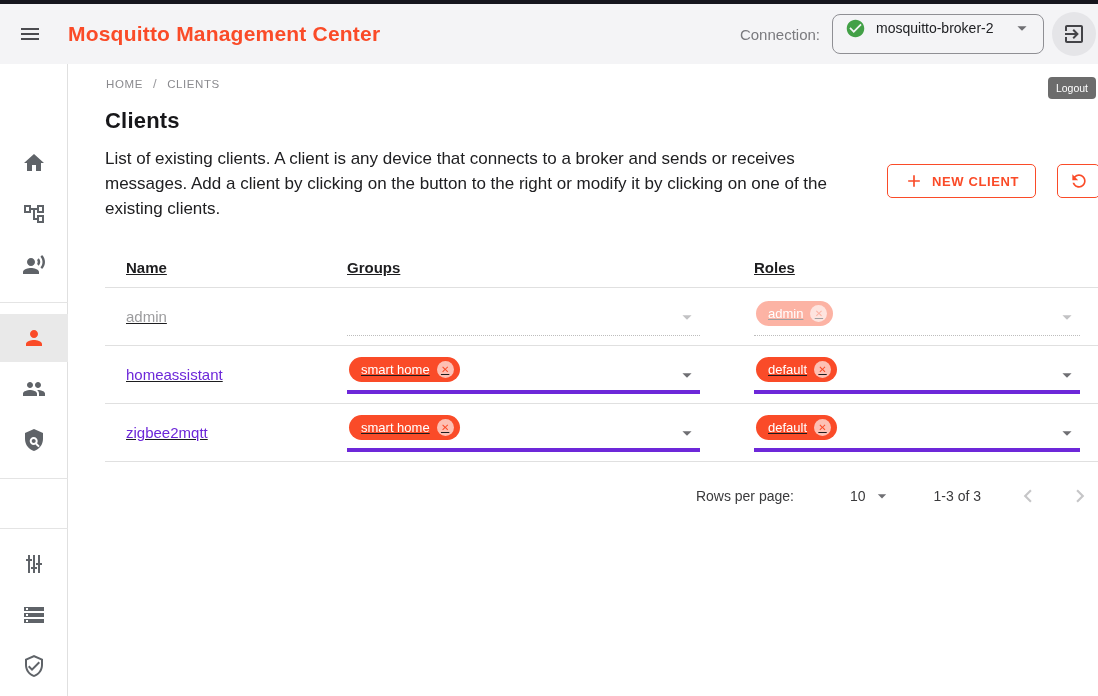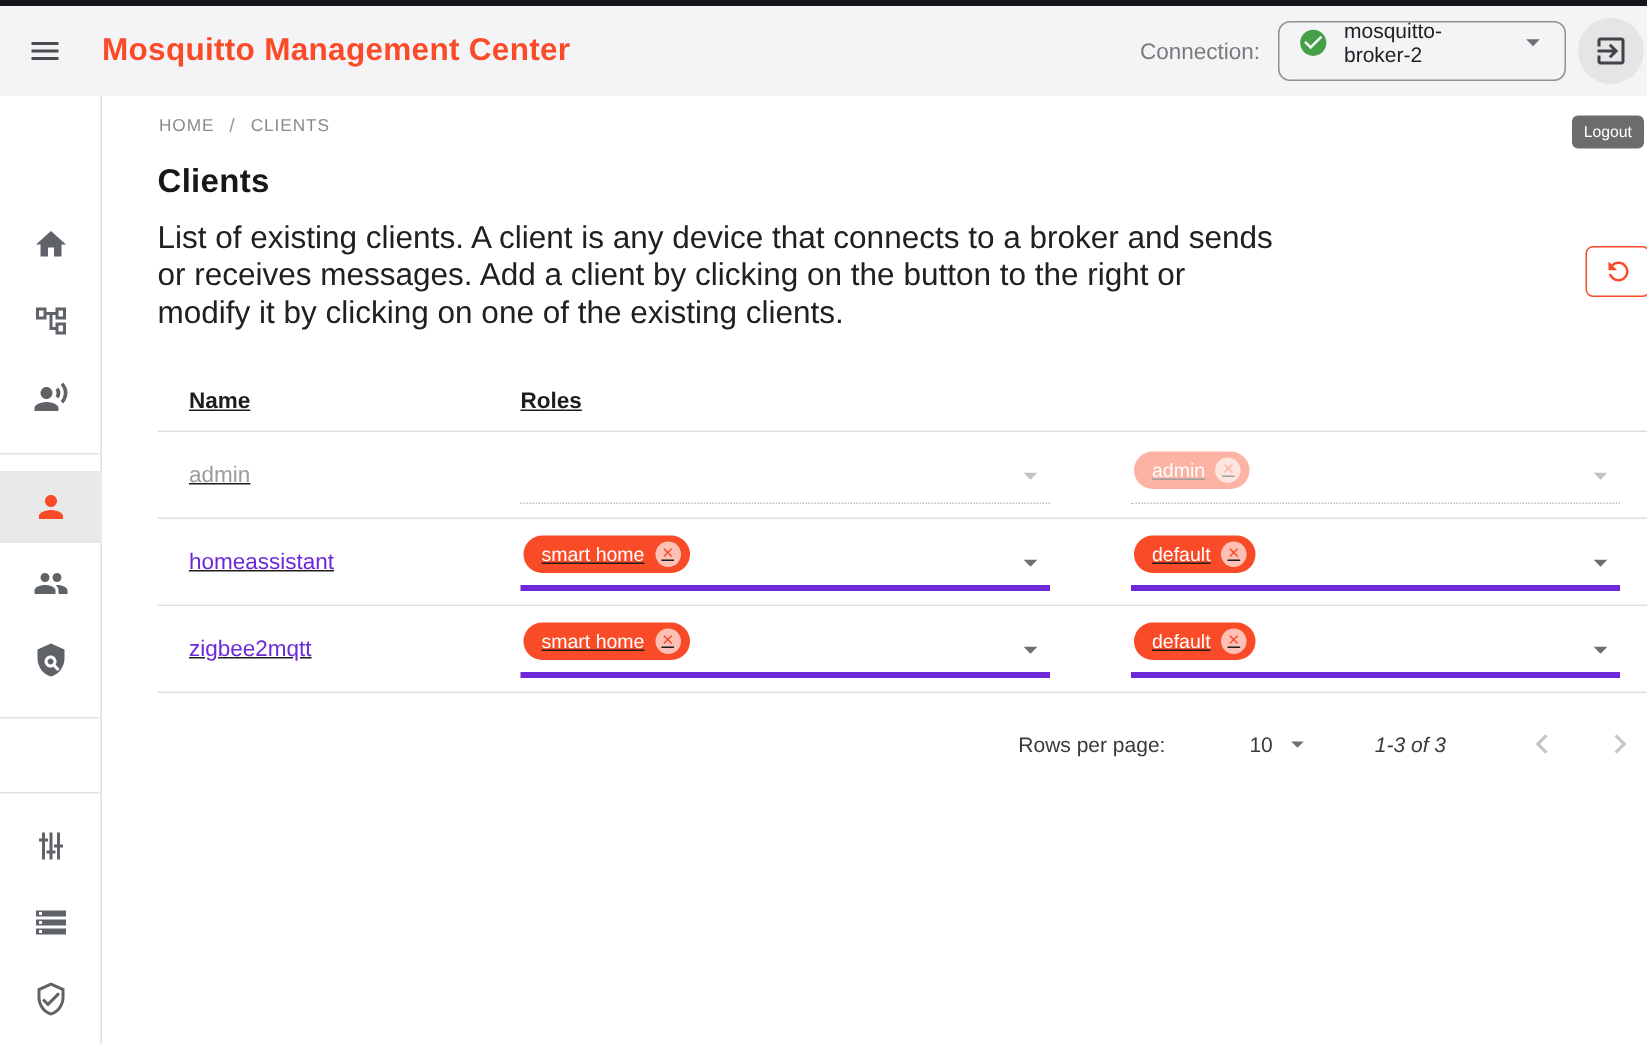--- a/index.html
+++ b/index.html
@@ -8,21 +8,21 @@
   .top-strip { position:absolute; left:0; top:0; width:1098px; height:4px; background:#15151d; }
 
   
   .appbar { position:absolute; left:0; top:4px; width:1098px; height:60px; background:#f4f4f6;
     display:flex; align-items:center; z-index:5; }
   .icon-btn { background:none; border:none; cursor:pointer; display:flex; align-items:center; justify-content:center; }
   .hamburger-btn { width:48px; height:48px; margin-left:6px; }
   .app-title { color:#fa4b28; font-size:21px; font-weight:700; margin-left:14px; letter-spacing:.2px; }
   .spacer { flex:1; }
   .conn-label { color:#7a7a7e; font-size:15px; }
-  .conn-select { display:flex; align-items:center; gap:10px; margin-left:12px; height:40px; width:192px;
+  .conn-select { display:flex; align-items:center; gap:10px; margin-left:12px; height:40px; width:212px;
     border:1px solid #8f8f94; border-radius:8px; padding:0 10px 12px 12px; cursor:pointer; background:transparent; }
   .conn-select .value { font-size:14px; color:#202124; flex:1; }
   .logout-btn { width:44px; height:44px; border-radius:50%; background:#e5e5e8; margin-left:8px; margin-right:2px; }
   .tooltip { position:absolute; top:77px; right:2px; background:rgba(97,97,97,.93); color:#fff;
     font-size:10.5px; padding:5px 8px; border-radius:4px; z-index:6; }
 
   
   .sidebar { position:absolute; left:0; top:64px; width:68px; height:632px; background:#ffffff;
     border-right:1px solid #e0e0e0; z-index:4; }
   .side-item { position:absolute; left:0; width:68px; height:48px; display:flex; align-items:center;
@@ -32,21 +32,21 @@
   .side-item svg { width:24px; height:24px; fill:currentColor; }
 
   
   .main { position:absolute; left:85px; top:64px; width:1030px; height:632px; background:#fff;
     padding:12px 15px 0 20px; }
   .breadcrumb { display:flex; align-items:center; gap:10px; font-size:11.5px; color:#8a8a8e;
     letter-spacing:.6px; margin-left:1px; }
   .breadcrumb .sep { color:#9a9a9e; font-size:13px; }
   .page-title { font-size:22px; font-weight:700; color:#17171a; margin-top:17px; letter-spacing:.2px; }
   .intro-row { display:flex; justify-content:space-between; margin-top:12px; }
-  .page-desc { max-width:748px; font-size:21px; line-height:25px; color:#202022; }
+  .page-desc { max-width:748px; font-size:17px; line-height:25px; color:#202022; }
   .actions { display:flex; gap:21px; margin-top:18px; height:34px; }
   .btn-outline { display:flex; align-items:center; gap:8px; border:1px solid #fa4b28; color:#fa4b28;
     background:#fff; border-radius:5px; height:34px; padding:0 16px; font-size:13px; font-weight:700;
     letter-spacing:.6px; cursor:pointer; font-family:inherit; }
   .btn-outline svg { width:20px; height:20px; fill:#fa4b28; }
   .btn-refresh { width:43px; padding:0; justify-content:center; }
   .btn-refresh svg { transform:scaleX(-1); }
 
   
   .table { margin-top:27px; width:995px;text-decoration:underline; }
@@ -68,21 +68,21 @@
   .trow.disabled .chip { opacity:.42; }
   .chip .x { width:17px; height:17px; border-radius:50%; background:rgba(255,255,255,.65); color:#fa4b28;
     font-size:10px; font-weight:700; display:flex; align-items:center; justify-content:center; cursor:pointer; }
 
   
   .pagination { width:995px; height:68px; display:flex; align-items:center; justify-content:flex-end;
     font-size:14px; color:#3a3a3c; }
   .rpp-label { margin-right:28px; }
   .rpp-select { display:flex; align-items:center; gap:6px; cursor:pointer; margin-right:42px;margin-left:28px; }
   .rpp-select svg { width:20px; height:20px; fill:#6f6f73; }
-  .range { margin-right:44px;font-style:italic; }
+  .range { margin-right:27px; }
   .page-nav { width:40px; height:40px; } 
   .page-nav svg { width:26px; height:26px; fill:#c6c6c8; }
   .page-nav + .page-nav { margin-left:12px; }
   .check-circle { width:21px; height:21px; fill:#43a047; }
   .conn-select .drop { width:22px; height:22px; fill:#6f6f73; }
   .hamburger-btn svg { width:24px; height:24px; fill:#4c4c50; }
   .logout-btn svg { width:24px; height:24px; fill:#434347; }
 </style>
 </head>
 <body>
@@ -172,31 +172,38 @@
     <span>HOME</span>
     <span class="sep">/</span>
     <span>CLIENTS</span>
   </nav>
 
   <h1 class="page-title">Clients</h1>
 
   <div class="intro-row">
     <p class="page-desc">List of existing clients. A client is any device that connects to a broker and sends or receives messages. Add a client by clicking on the button to the right or modify it by clicking on one of the existing clients.</p>
     <div class="actions">
+      <button class="btn-outline">
+        <svg viewBox="0 0 24 24">
+            <path d="M19 13h-6v6h-2v-6H5v-2h6V5h2v6h6v2z"></path>
+          </svg>
+        <span>NEW CLIENT</span>
+      </button>
       <button class="btn-outline btn-refresh">
         <svg viewBox="0 0 24 24">
             <path d="M17.65 6.35C16.2 4.9 14.21 4 12 4c-4.42 0-7.99 3.58-7.99 8s3.57 8 7.99 8c3.73 0 6.84-2.55 7.73-6h-2.08c-.82 2.33-3.04 4-5.65 4-3.31 0-6-2.69-6-6s2.69-6 6-6c1.66 0 3.14.69 4.22 1.78L13 11h7V4l-2.35 2.35z"></path>
           </svg>
       </button>
     </div>
   </div>
 
   <div class="table">
     <div class="thead">
       <div class="th name">Name</div>
+      <div class="th">Groups</div>
       <div class="th">Roles</div>
     </div>
     <div id="rows-container">
         <div class="trow disabled">
           <div class="td name">admin</div>
           <div class="td">
             <div class="select-box groups">
               <svg viewBox="0 0 24 24" class="caret">
                 <path d="M7 10l5 5 5-5z"></path>
               </svg>

